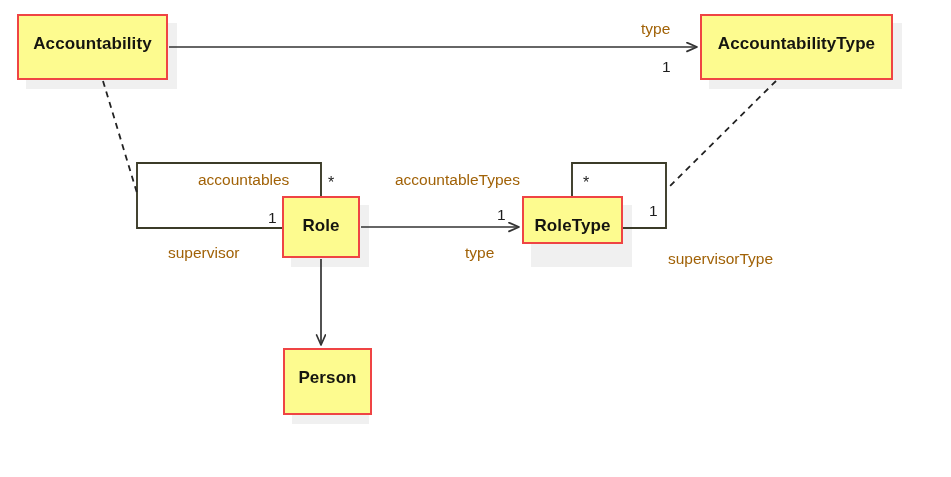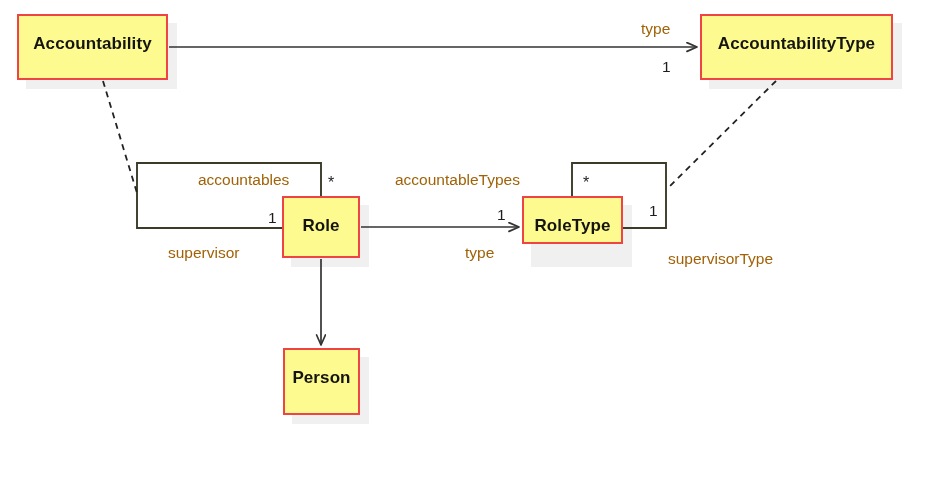--- a/index.html
+++ b/index.html
@@ -118,21 +118,21 @@
   </div>
 
   <div class="uml-class" style="left:282px; top:196px; width:78px; height:62px;">
     <span class="cls-name">Role</span>
   </div>
 
   <div class="uml-class" style="left:522px; top:196px; width:101px; height:48px;">
     <span class="cls-name">RoleType</span>
   </div>
 
-  <div class="uml-class" style="left:283px; top:348px; width:77px; height:67px;">
+  <div class="uml-class" style="left:283px; top:348px; width:89px; height:67px;">
     <span class="cls-name">Person</span>
   </div>
 
   <div class="edge-label" style="left:641px; top:20px;">type</div>
   <div class="mult-label" style="left:662px; top:58px;">1</div>
 
   <div class="edge-label" style="left:198px; top:171px;">accountables</div>
   <div class="star-label" style="left:328px; top:175px;">*</div>
   <div class="mult-label" style="left:268px; top:209px;">1</div>
   <div class="edge-label" style="left:168px; top:244px;">supervisor</div>

